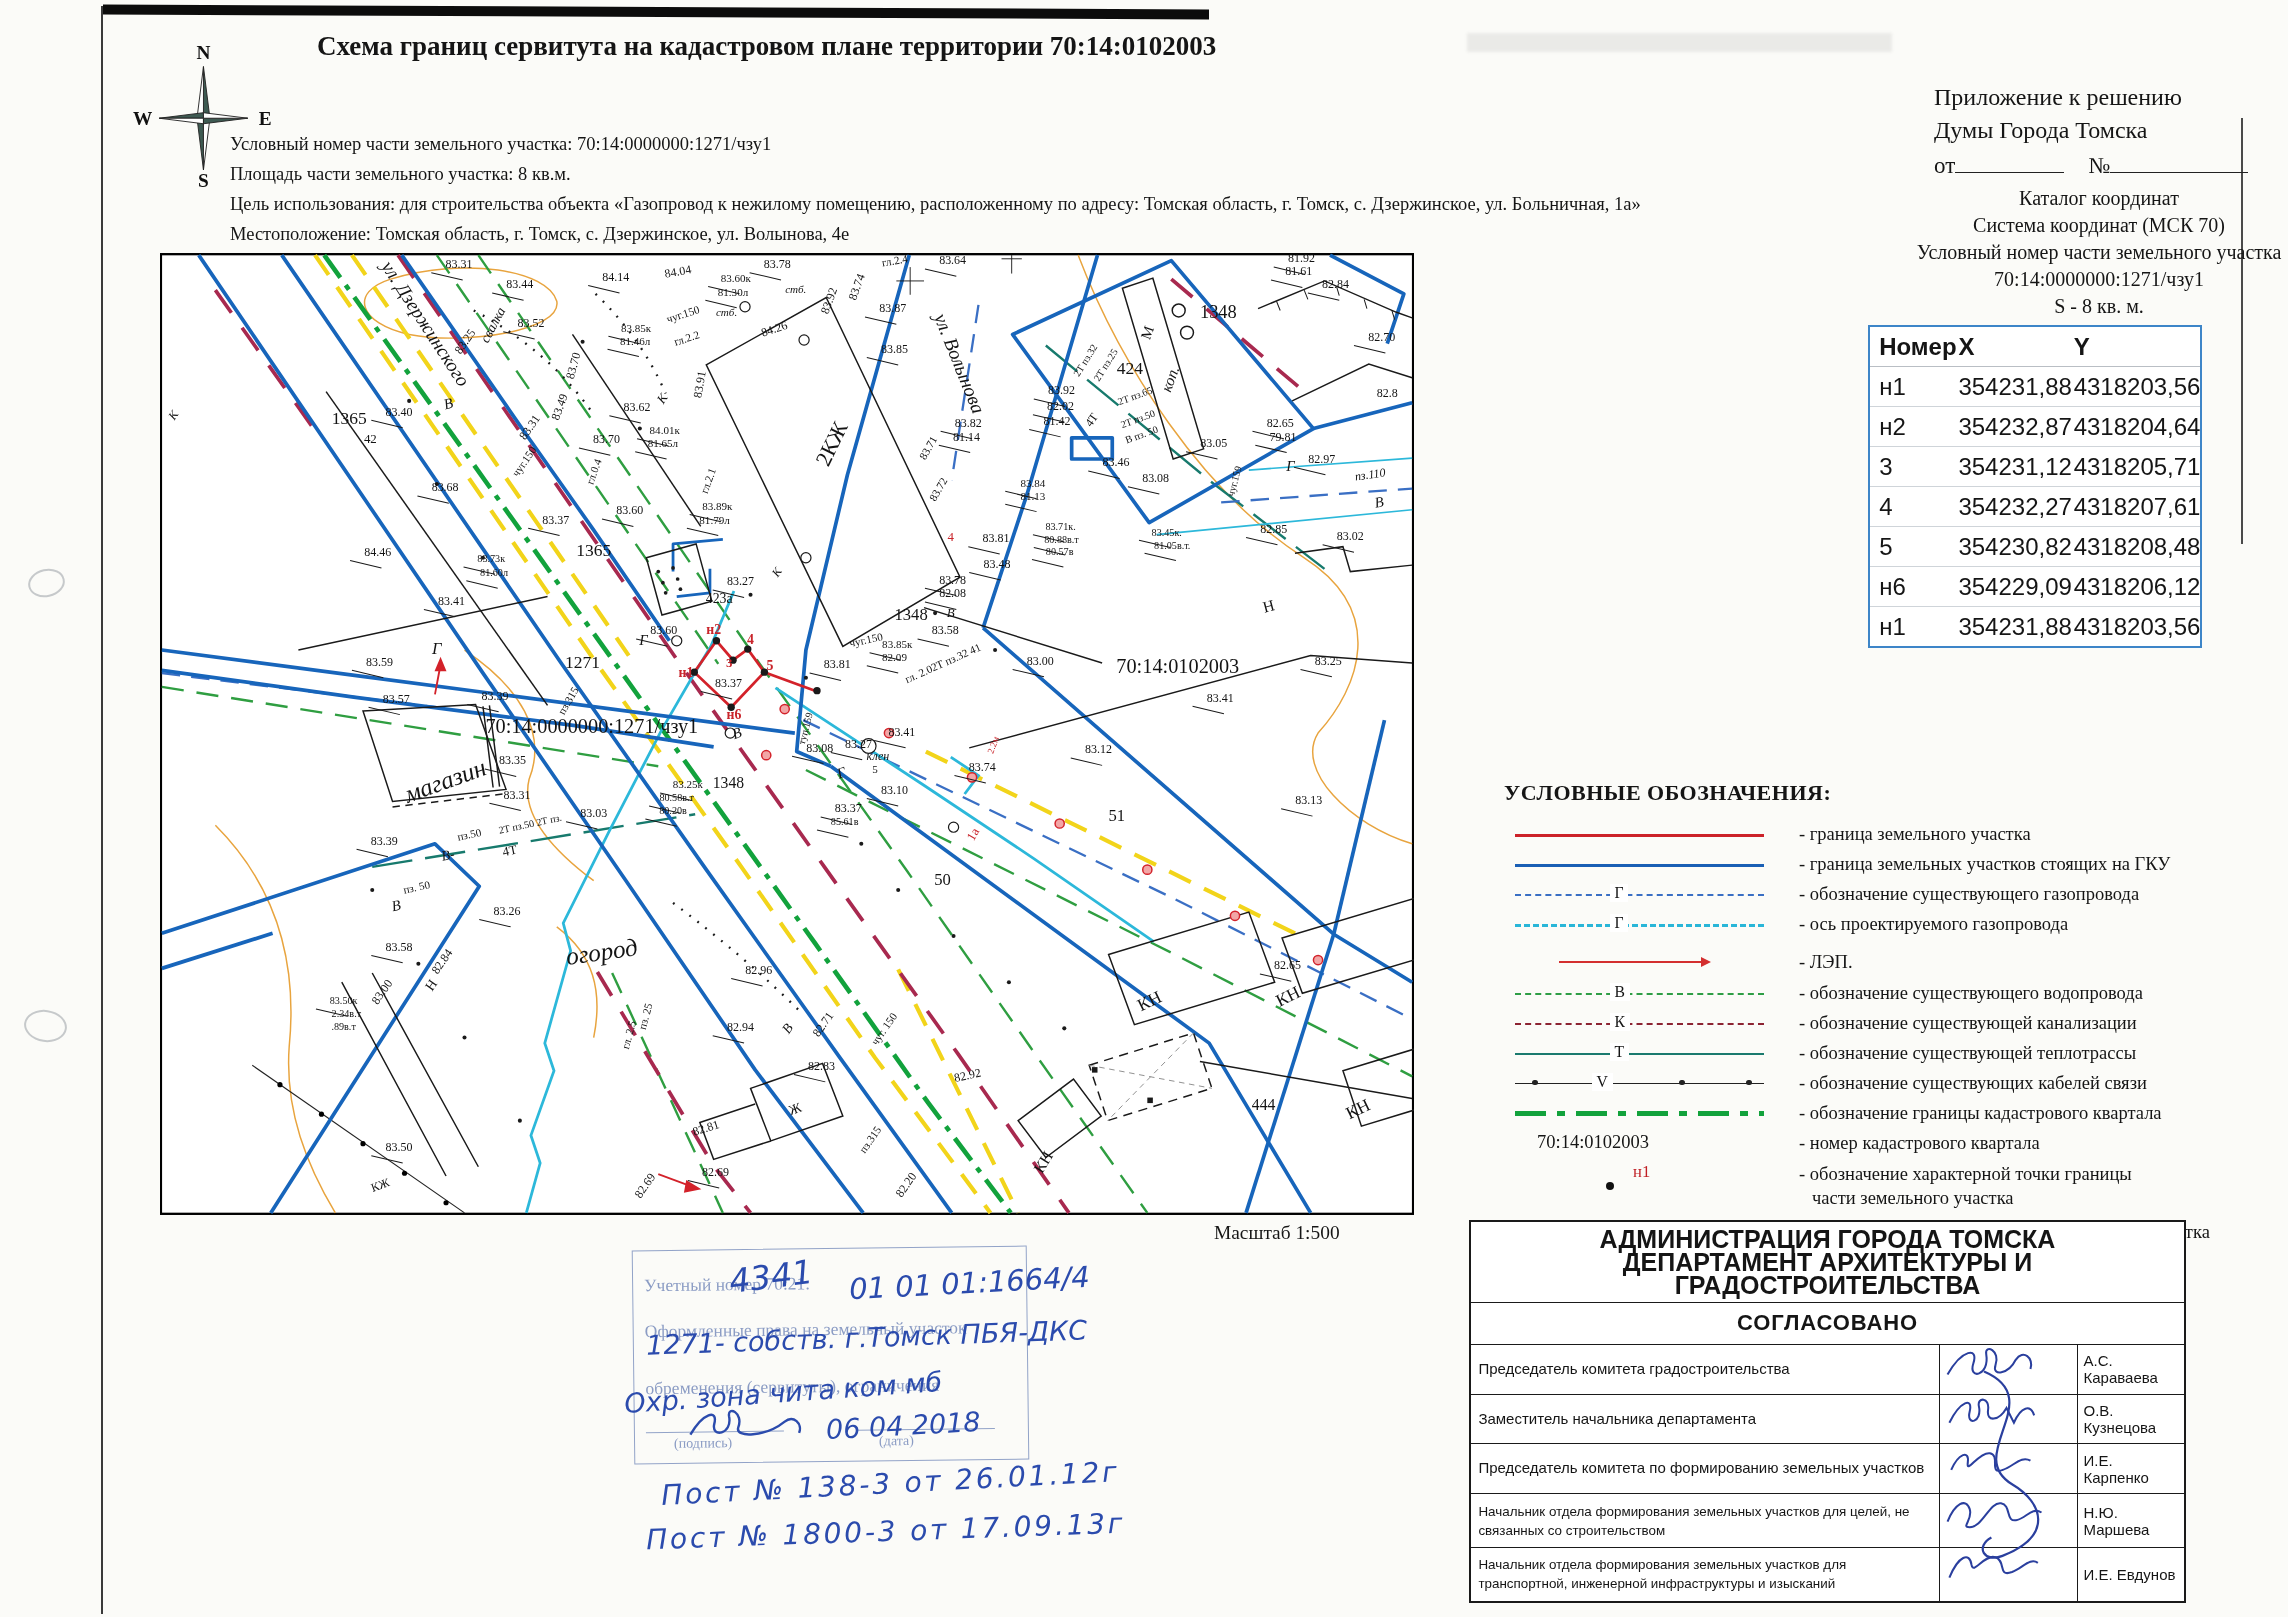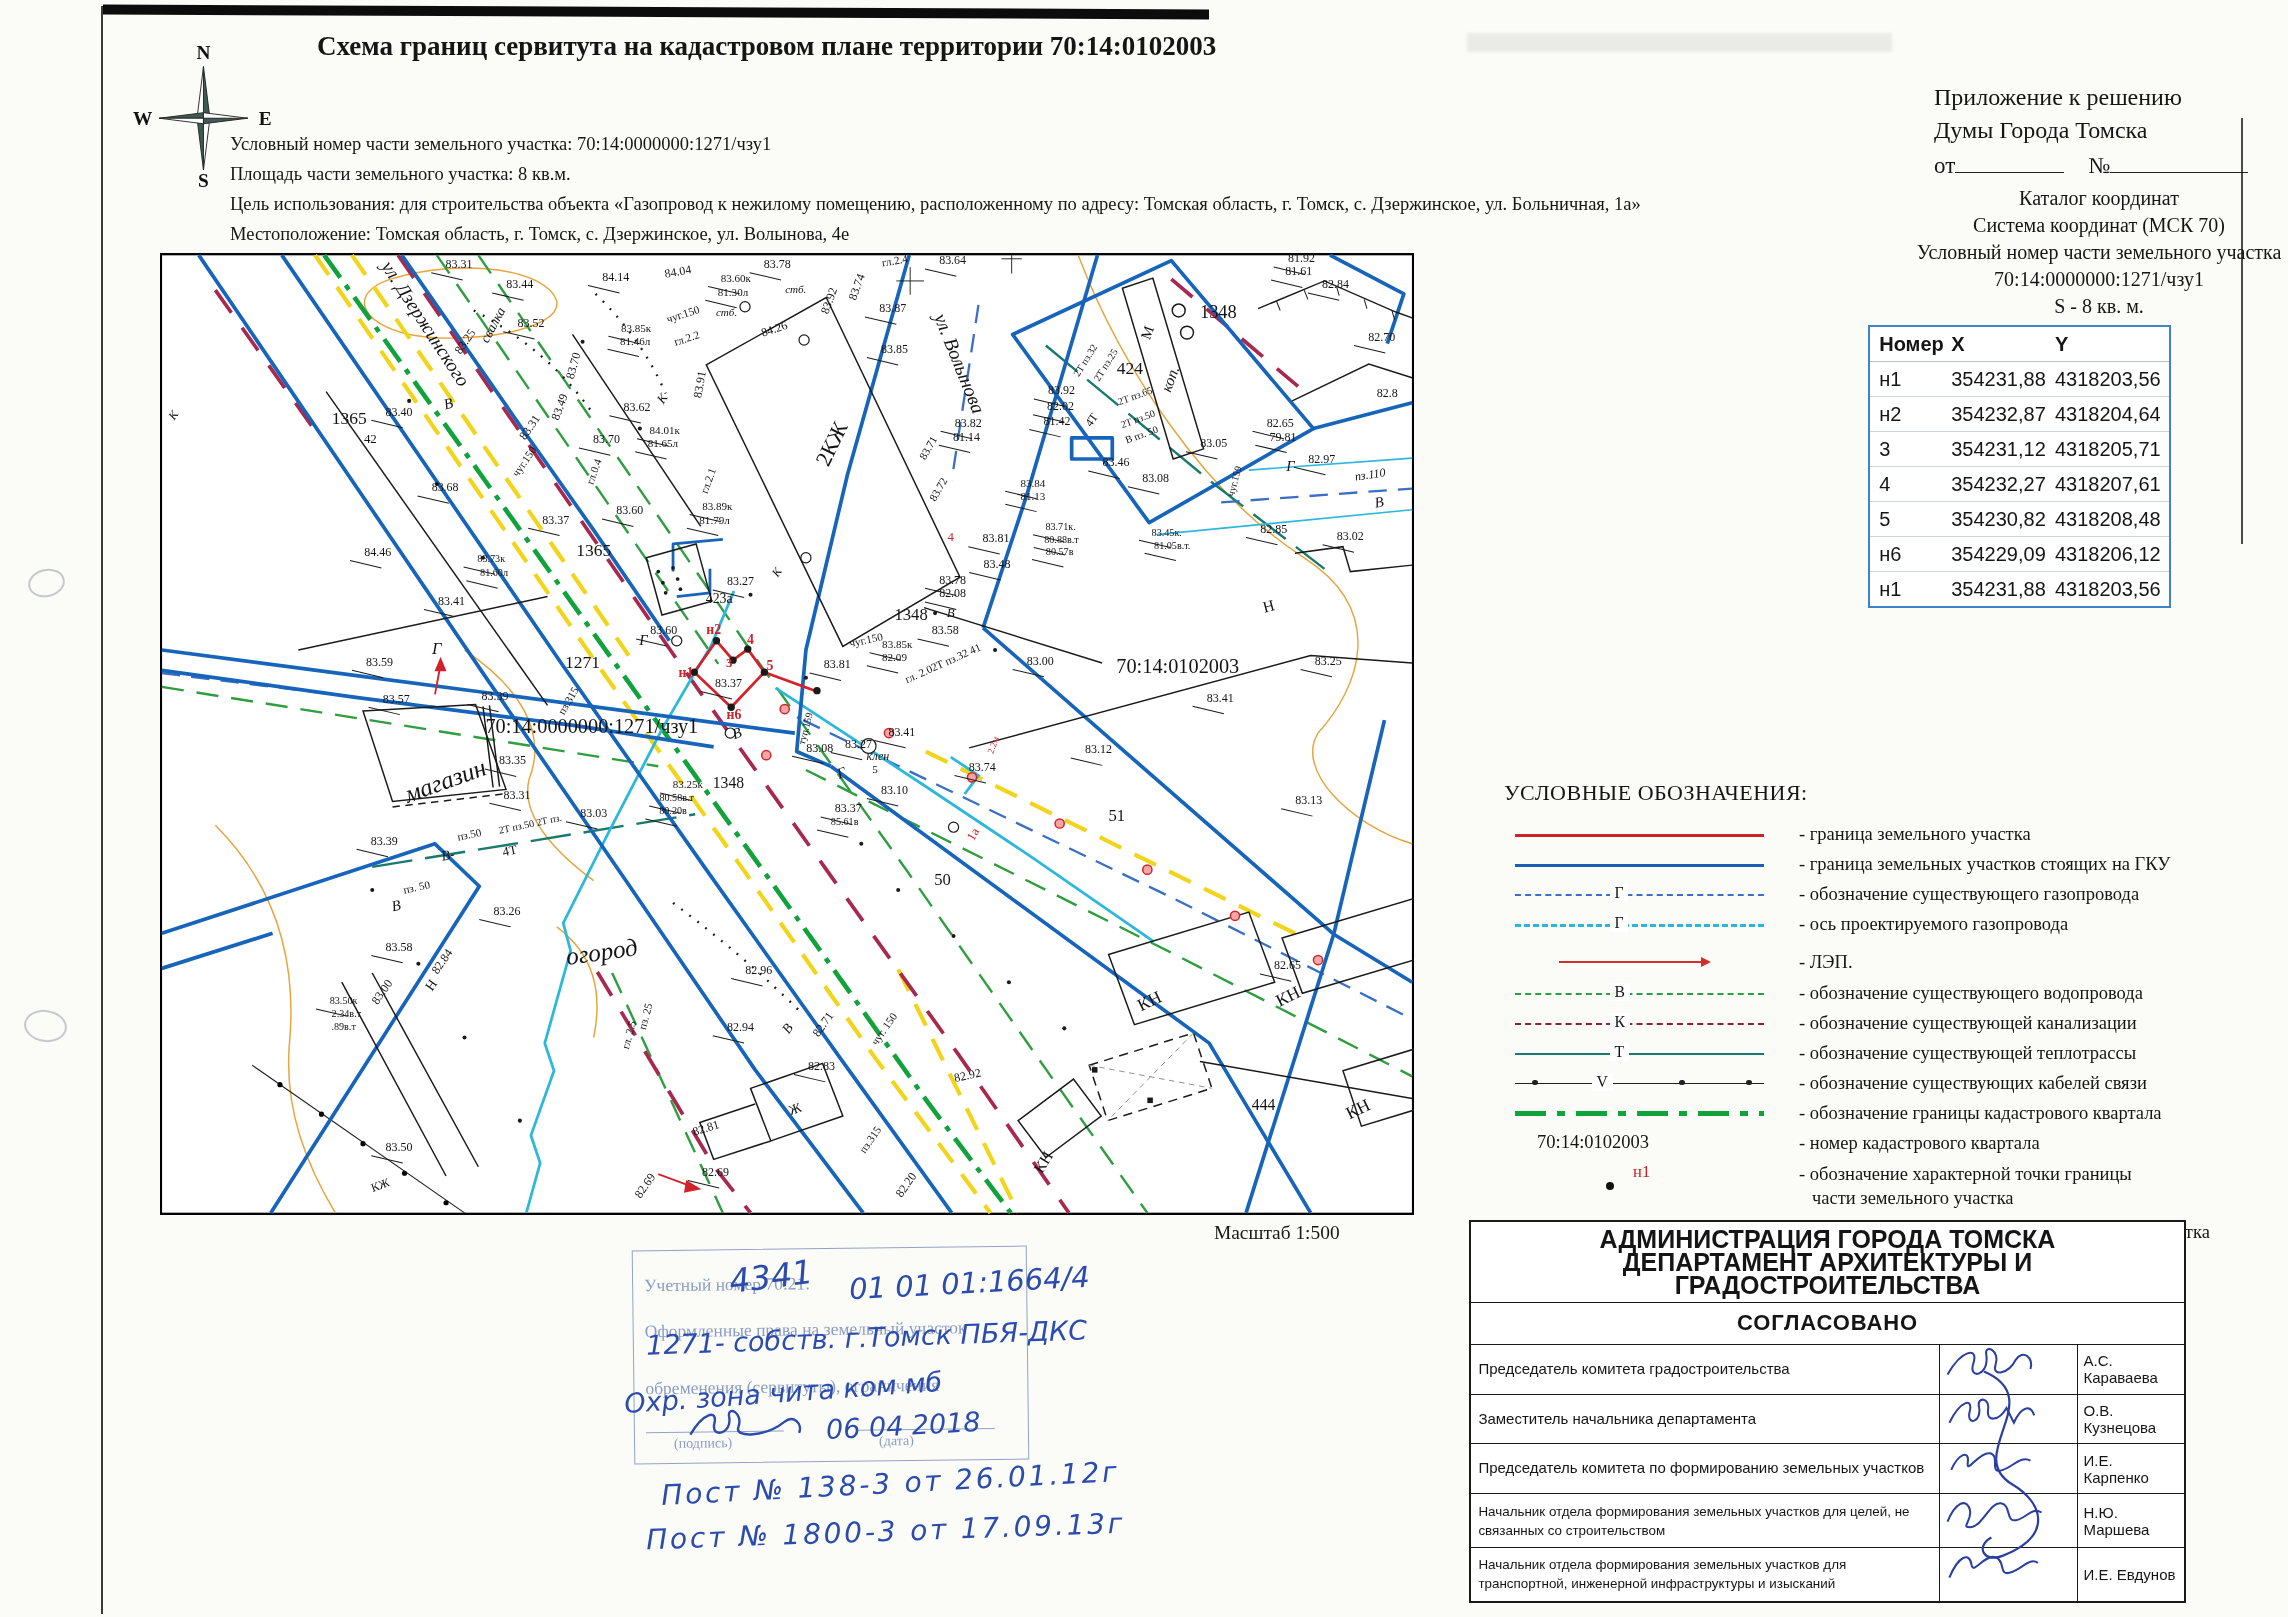--- a/index.html
+++ b/index.html
@@ -21,28 +21,28 @@
   .hdr-info{left:230px;top:129px;width:1624px;font-size:18.5px;line-height:30px;}
   
   .annex{left:1934px;top:81px;width:369px;font-size:24px;line-height:33px;}
   .annex .fromline{font-size:23px;margin-top:1.8px;}
   .uline{display:inline-block;border-bottom:1.5px solid #222;height:18.5px;vertical-align:baseline;}
   .u1{width:109px;margin-right:24px;}
   .u2{width:138px;}
   .catalog{left:1905px;top:185px;width:388px;font-size:20px;line-height:27px;text-align:center;}
   
   .coords{left:1868px;top:325px;width:303px;border:2.8px solid #3d85c8;background:#fff;
-    font-family:"Liberation Sans",sans-serif;font-size:20px;border-collapse:collapse;}
+    font-family:"Liberation Sans",sans-serif;font-size:24px;border-collapse:collapse;}
   .coords th,.coords td{text-align:left;padding:5.5px 0 5.5px 9.2px;border-bottom:0.9px solid #cfd4d9;}
   .coords th{font-weight:bold;border-bottom:1.8px solid #b9bec4;}
   .coords td:nth-child(2),.coords th:nth-child(2){padding-left:1.8px;}
   .coords td:nth-child(3),.coords th:nth-child(3){padding-left:1.8px;}
   
   .legend{left:1504px;top:780px;width:738px;}
-  .legend h3{margin:0 0 16.6px 0;font-size:22px;font-weight:normal;letter-spacing:0.5px;}
+  .legend h3{margin:0 0 16.6px 0;font-size:22px;font-weight:bold;letter-spacing:0.5px;}
   .lg-row{display:flex;align-items:flex-start;min-height:30px;}
   .lg-swatch{width:295px;flex:none;position:relative;height:24px;}
   .lg-label{font-size:18.5px;line-height:22px;}
   .lg-line{position:absolute;left:11px;top:11px;width:249px;height:0;}
   .lg-letter{position:absolute;left:106px;top:1.8px;background:#fff;padding:0 4.6px;font-size:15.7px;font-family:"Liberation Serif",serif;}
   .sw-red{border-top:3.2px solid #cc2229;}
   .sw-blue{border-top:3.7px solid #1a5fb5;}
   .sw-bdash{border-top:2.8px dashed #3a6fc4;}
   .sw-cyan{border-top:3.7px dashed #29b6d8;}
   .sw-green{border-top:2.8px dashed #2e9e46;}

